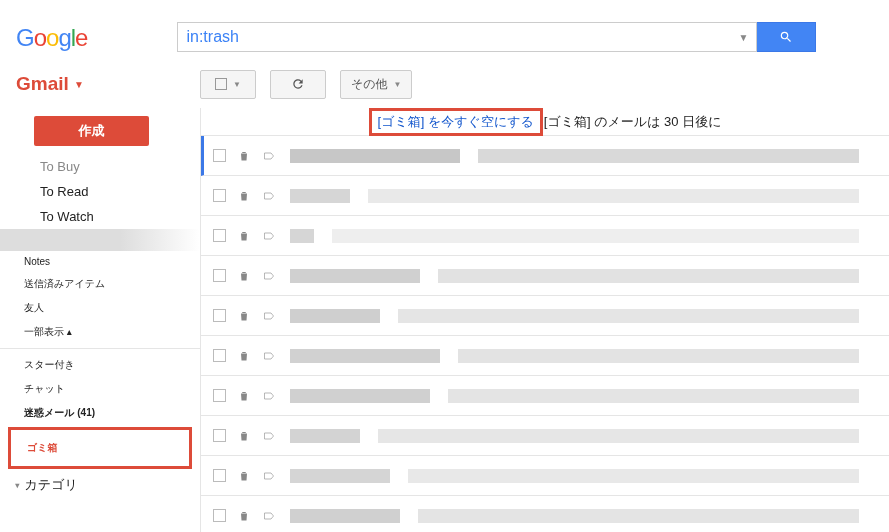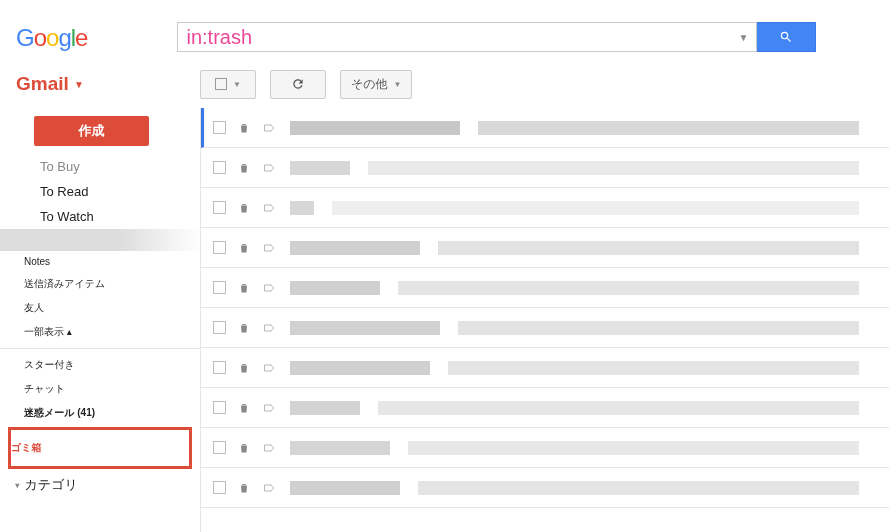--- a/index.html
+++ b/index.html
@@ -2,21 +2,21 @@
 <html><head>
 <meta charset="utf-8">
 <style>
 *{box-sizing:border-box;margin:0;padding:0;font-family:Arial,sans-serif}
 body{background:#fff;width:889px;height:532px;overflow:hidden;font-size:13px;color:#222}
 .header{display:flex;align-items:flex-end;padding:12px 16px 8px;height:60px}
 .logo{font-size:24px;font-weight:500;color:#555;letter-spacing:-1px;margin-right:90px}
 .logo .b{color:#4285F4}.logo .r{color:#EA4335}.logo .y{color:#FBBC05}.logo .g{color:#34A853}
 .search-wrap{display:flex;align-items:center;flex:1}
 .search-box{width:580px;height:30px;border:1px solid #ccc;background:#fff;display:flex;align-items:center;padding:0 8px;position:relative}
-.search-box input{border:none;outline:none;flex:1;font-size:20px;color:#ec4899}
+.search-box input{border:none;outline:none;flex:1;font-size:16px;color:#3b82f6}
 .search-dd{color:#888;font-size:10px}
 .search-btn{width:60px;height:30px;background:#4285F4;border:1px solid #3b78e7;display:flex;align-items:center;justify-content:center;margin-left:-1px}
 .search-btn svg{width:14px;height:14px;fill:#fff}
 .sub-header{display:flex;align-items:center;padding:4px 16px;height:48px}
 .gmail-label{color:#DD4B39;font-size:19px;font-weight:700;margin-right:116px}
 .gmail-label .caret{font-size:10px;vertical-align:middle}
 .toolbar{display:flex;gap:14px}
 .tb-btn{height:29px;border:1px solid #ccc;background:#f5f5f5;border-radius:2px;display:flex;align-items:center;justify-content:center;padding:0 12px;gap:6px;color:#555;font-size:12px}
 .tb-btn.select{width:56px}
 .tb-btn.refresh{width:56px}
@@ -27,21 +27,21 @@
 .sidebar{width:200px;padding:6px 0 0;overflow:hidden}
 .compose-btn{width:115px;height:30px;background:#DD4B39;color:#fff;font-size:13px;font-weight:700;border-radius:2px;margin:2px 0 8px 34px;display:flex;align-items:center;justify-content:center}
 .sb-list{list-style:none}
 .sb-item{padding:5px 1px 5px 40px;font-size:13px;color:#222;cursor:pointer}
 .sb-item.dim{color:#888}
 .sb-item.blurred{background:linear-gradient(90deg,#ddd 0%,#ddd 60%,#fff 100%);height:22px;position:relative}
 .sb-sub{padding:5px 10px 5px 24px;font-size:10px;color:#222}
 .sb-sub.bold{font-weight:700}
 .sb-sub.trash{color:#DD4B39;font-weight:700}
 .sb-highlight{border:3px solid #DD4B39;margin:2px 8px 2px 8px;padding:6px 0}
-.sb-highlight .sb-sub{padding-left:0}
+.sb-highlight .sb-sub{padding-left:16px}
 .sb-cat{padding:5px 10px 11px 16px;font-size:13px;color:#222}
 .sb-cat::before{content:"▸";display:inline-block;transform:rotate(90deg);margin-right:4px;font-size:9px;color:#888}
 .content{flex:1;border-left:1px solid #e5e5e5;overflow:hidden}
 .banner{height:28px;text-align:center;font-size:13px;line-height:28px;position:relative;border-bottom:1px solid #e5e5e5;white-space:nowrap}
 .banner-link-box{border:3px solid #DD4B39;padding:0 6px;display:inline-block;line-height:22px;color:#1155CC;margin-right:1px}
 .banner-text{color:#222}
 .mail-list{}
 .mail-row{height:40px;display:flex;align-items:center;padding:0 12px;border-bottom:1px solid #e5e5e5}
 .mail-row .chk{width:13px;height:13px;border:1px solid #bbb;margin-right:12px}
 .mail-row .trash-ic{width:12px;height:14px;margin-right:12px}
@@ -107,20 +107,23 @@
     <div class="sb-sub">スター付き</div>
     <div class="sb-sub">チャット</div>
     <div class="sb-sub bold">迷惑メール (41)</div>
     <div class="sb-highlight">
       <div class="sb-sub trash">ゴミ箱</div>
     </div>
     <div class="sb-cat">カテゴリ</div>
   </div>
 
   <div class="content">
+    <div class="banner">
+      <span class="banner-link-box">[ゴミ箱] を今すぐ空にする</span><span class="banner-text">[ゴミ箱] のメールは 30 日後に</span>
+    </div>
     <div class="mail-list" id="mail-list">
         <div class="mail-row first">
           <span class="chk"></span>
           <svg class="trash-ic" viewBox="0 0 24 24">
             <path d="M6 7h12l-1 14H7L6 7zm3-3h6l1 2H8l1-2z"></path>
           </svg>
           <svg class="label-ic" viewBox="0 0 24 24">
             <path d="M3 6h13l5 6-5 6H3z"></path>
           </svg>
           <span class="sender-ph" style="width:170px;background:#c7c7c7"></span>

